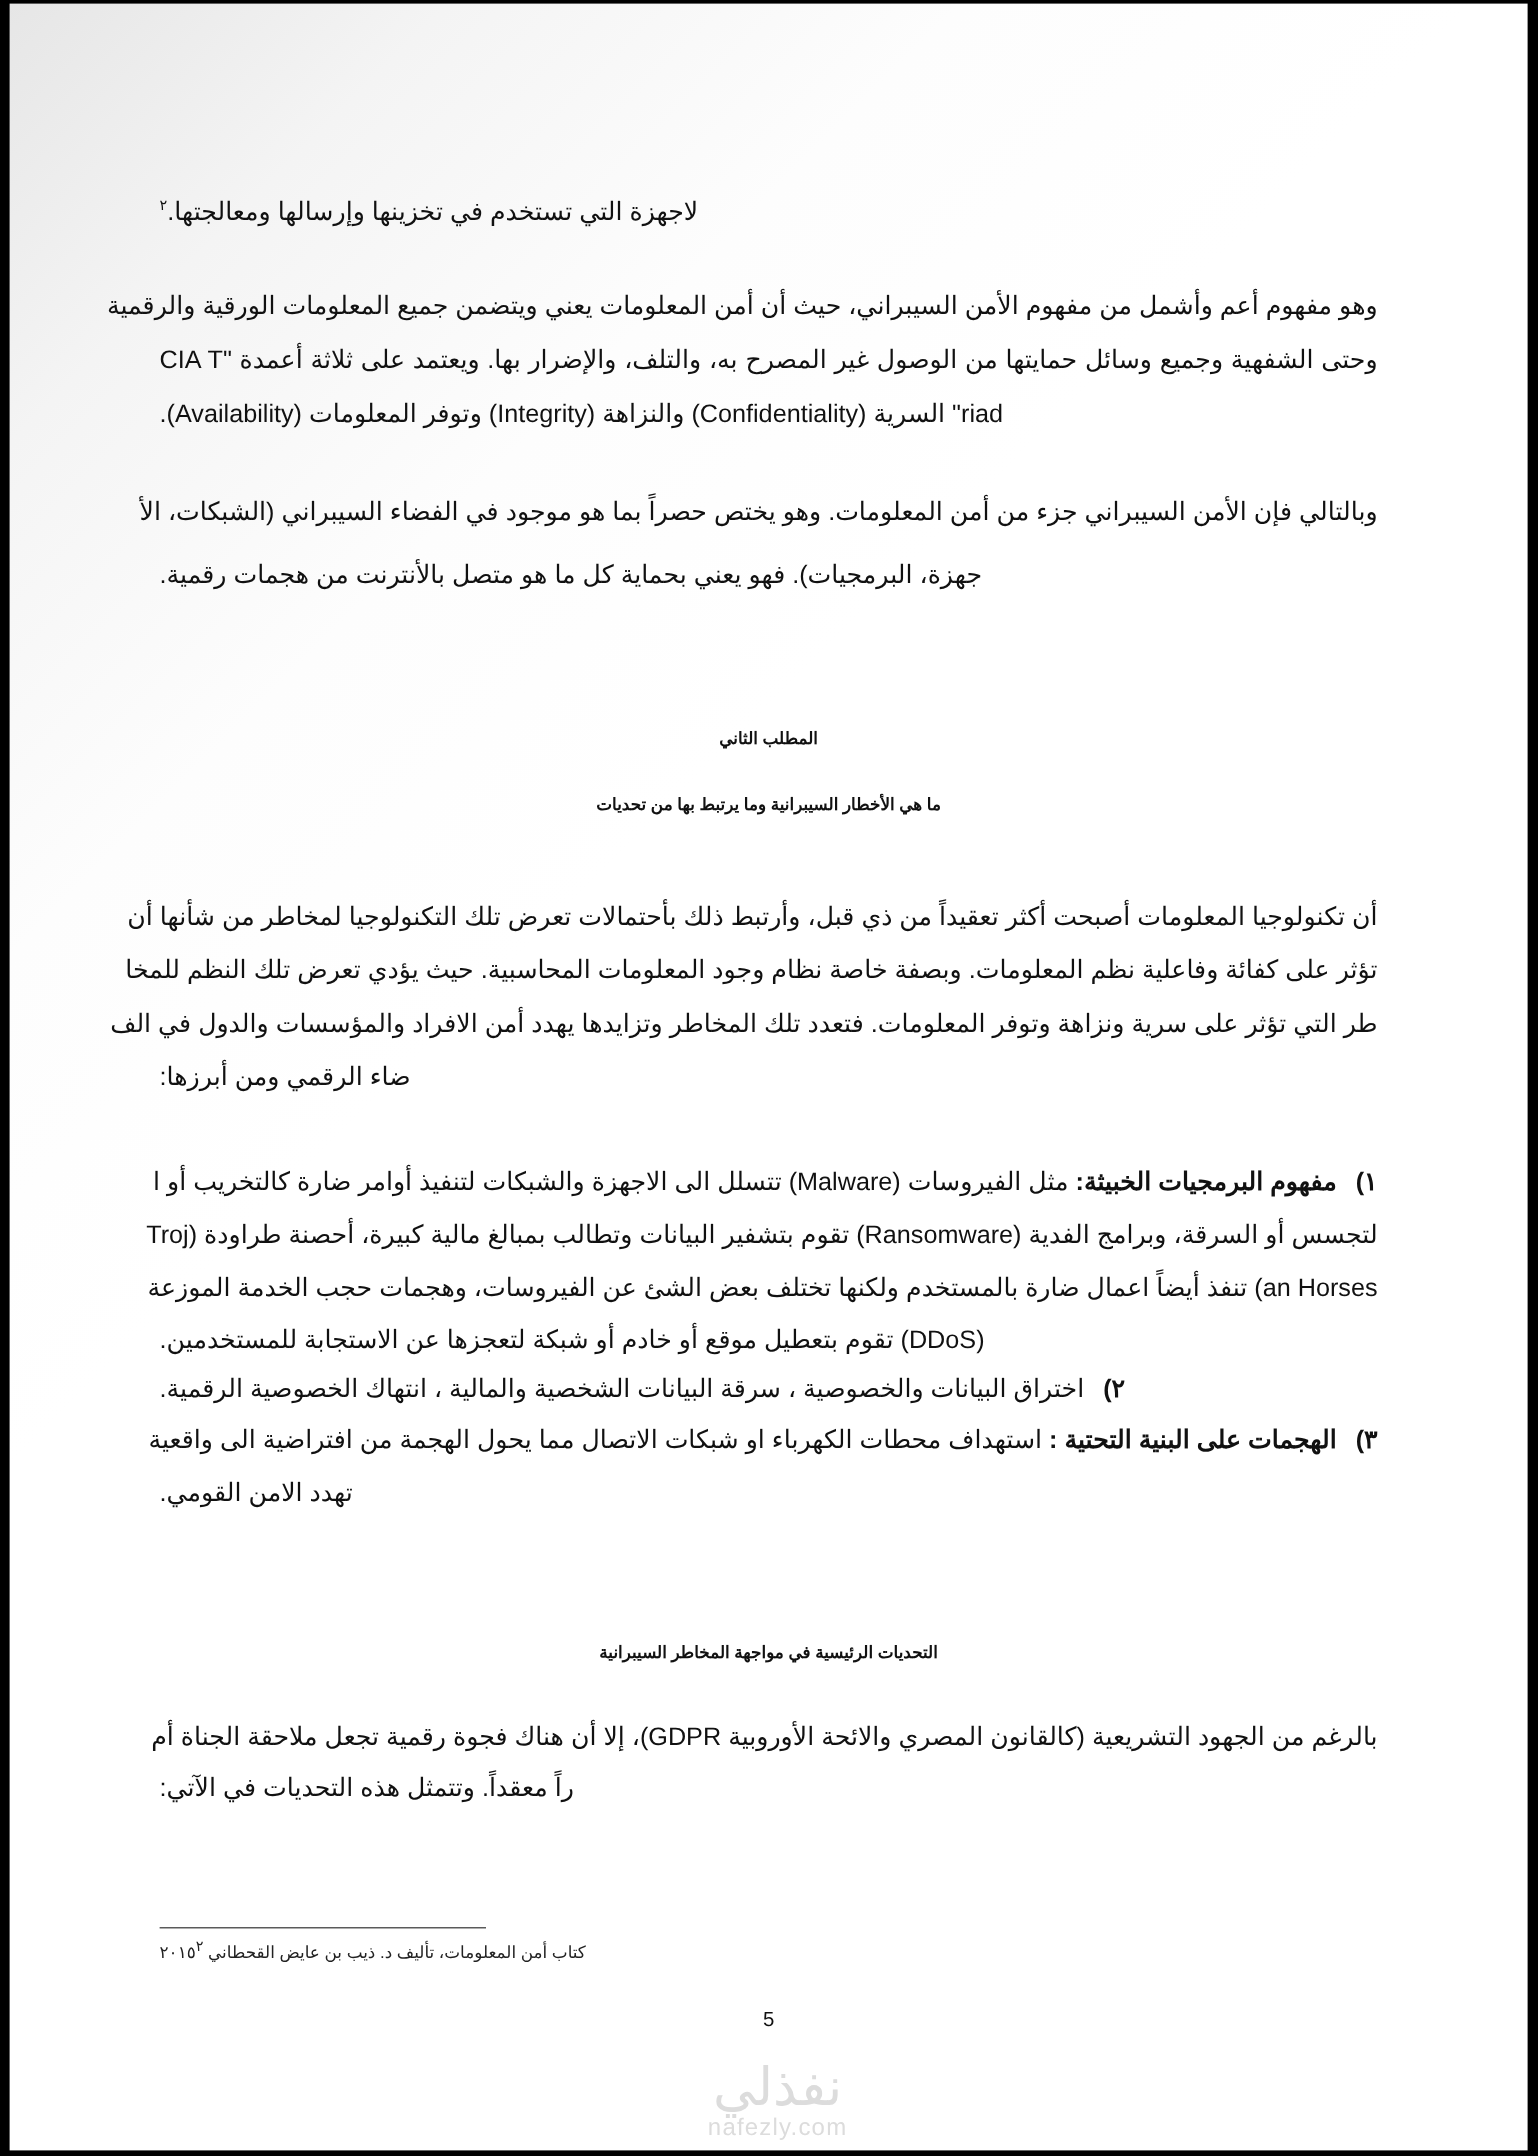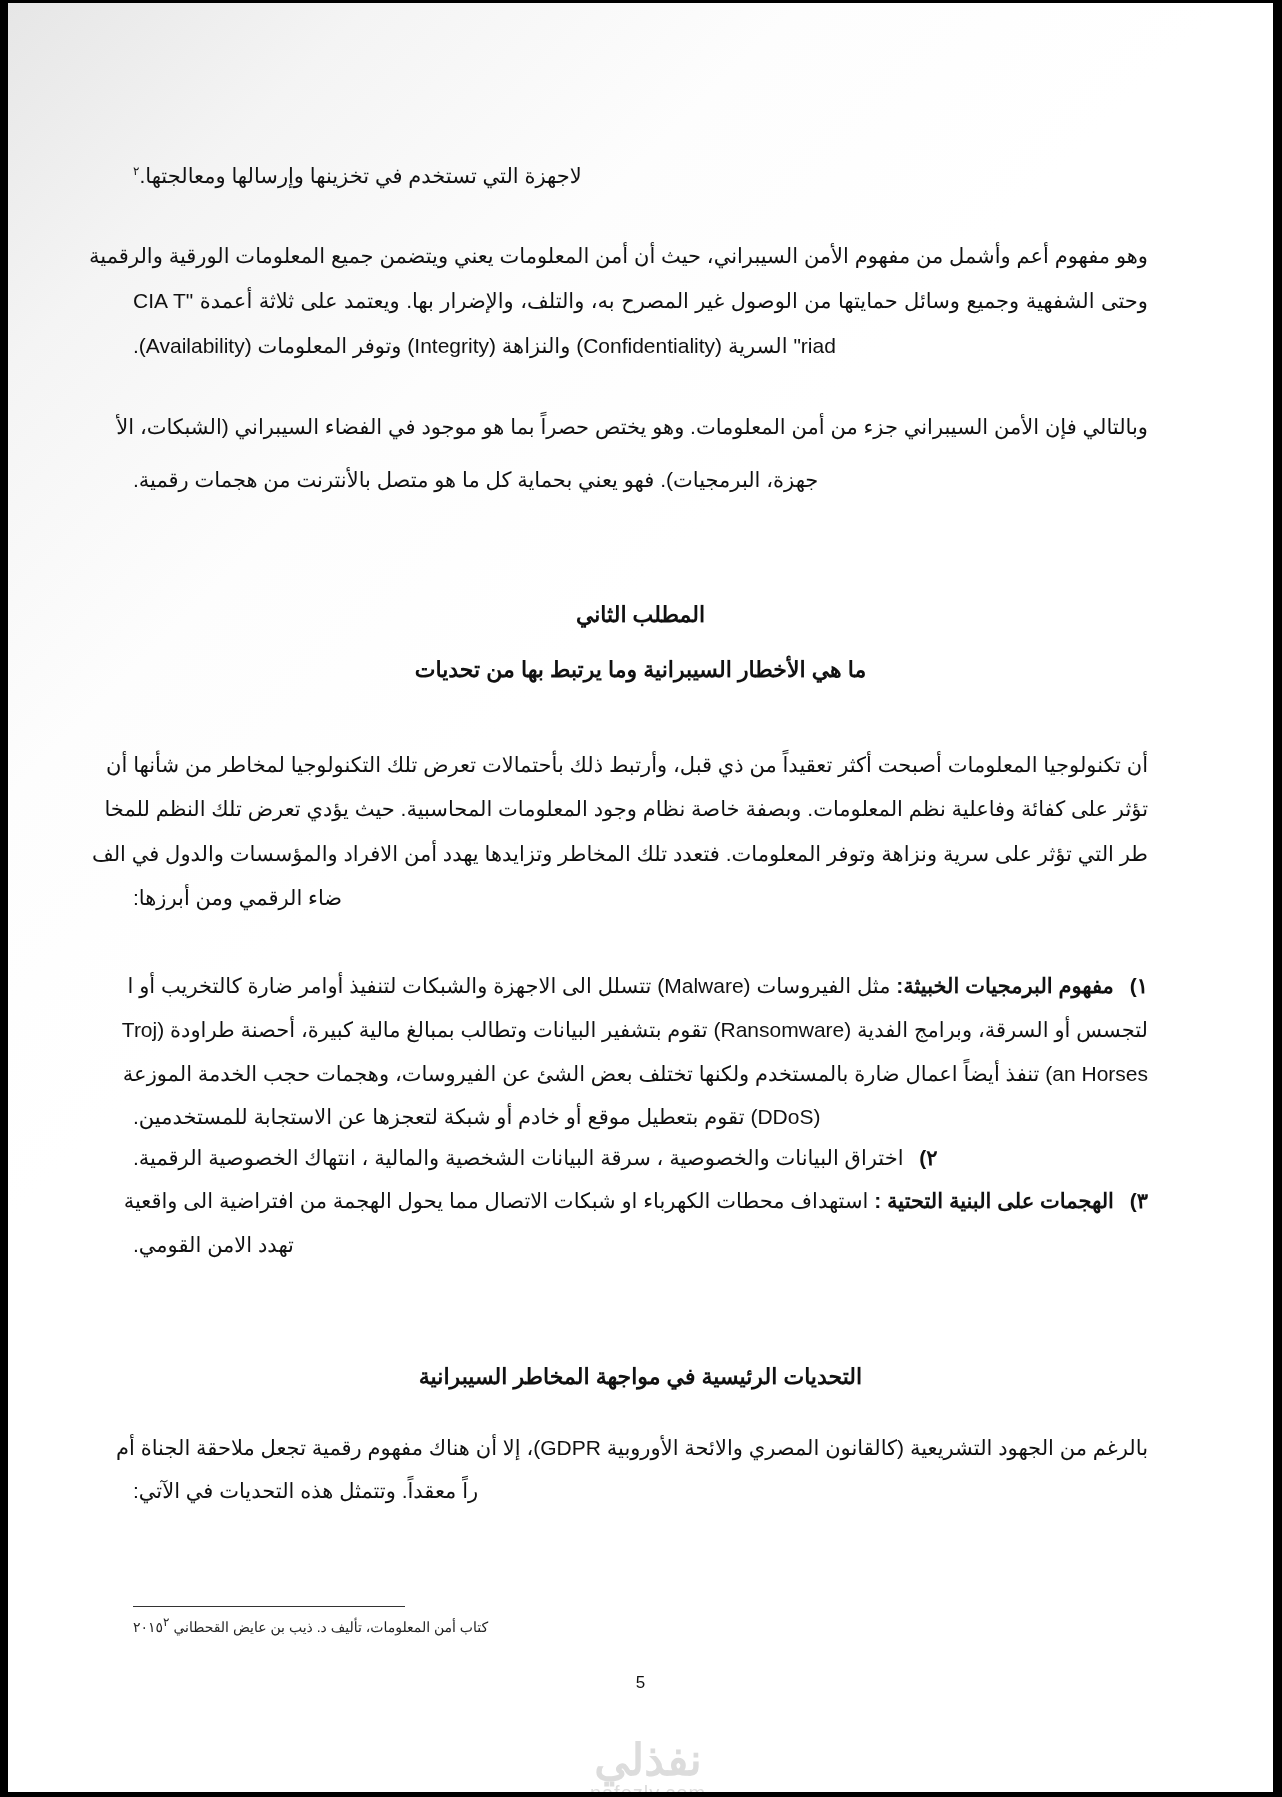--- a/index.html
+++ b/index.html
@@ -34,21 +34,21 @@
       white-space: nowrap;
       line-height: 28px;
     }
     .justify {
       text-align: justify;
       text-align-last: justify;
     }
     .heading {
       text-align: center;
       font-weight: bold;
-      font-size: 22px;
+      font-size: 14px;
     }
     .item-marker {
       font-weight: bold;
       margin-left: 10px;
     }
     .bold { font-weight: bold; }
     .footnote-rule {
       position: absolute;
       left: 125px;
       top: 1603px;
@@ -80,24 +80,23 @@
       position: absolute;
       left: 550px;
       top: 1715px;
       width: 180px;
       text-align: center;
       color: #dcdcdc;
       font-family: "Liberation Sans", sans-serif;
     }
     .watermark .wm-ar {
       font-size: 44px;
-      font-weight: bold;
+      font-weight: normal;
       line-height: 44px;
       direction: rtl;
-      margin-top: 20px;
     }
     .watermark .wm-en {
       font-size: 20px;
       line-height: 22px;
       letter-spacing: 1px;
     }
     sup { font-size: 12px; }
   </style>
 </head>
 <body>
@@ -140,21 +139,21 @@
   <div class="line justify" style="top:1184px;">
     <span class="item-marker">٣)</span>
     <span class="bold">الهجمات على البنية التحتية :</span>
     <span>استهداف محطات الكهرباء او شبكات الاتصال مما يحول الهجمة من افتراضية الى واقعية</span>
   </div>
   <div class="line" style="top:1228px;">تهدد الامن القومي.</div>
 
 
   <div class="line heading" style="top:1360px;">التحديات الرئيسية في مواجهة المخاطر السيبرانية</div>
 
-  <div class="line justify" style="top:1431px;">بالرغم من الجهود التشريعية (كالقانون المصري والائحة الأوروبية GDPR)، إلا أن هناك مفهوم رقمية تجعل ملاحقة الجناة أم</div>
+  <div class="line justify" style="top:1431px;">بالرغم من الجهود التشريعية (كالقانون المصري والائحة الأوروبية GDPR)، إلا أن هناك فجوة رقمية تجعل ملاحقة الجناة أم</div>
   <div class="line" style="top:1474px;">راً معقداً. وتتمثل هذه التحديات في الآتي:</div>
 
   <div class="footnote-rule"></div>
   <div class="footnote">
     <span>كتاب أمن المعلومات، تأليف د. ذيب بن عايض القحطاني ٢٠١٥</span><sup>٢</sup>
   </div>
 
   <div class="page-number">5</div>
 
   <div class="watermark">

